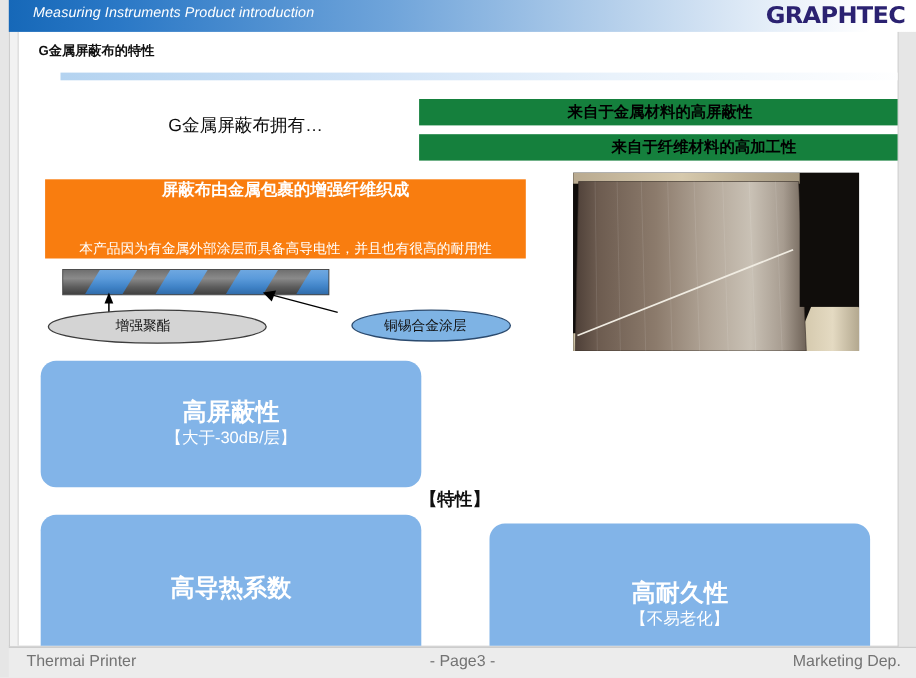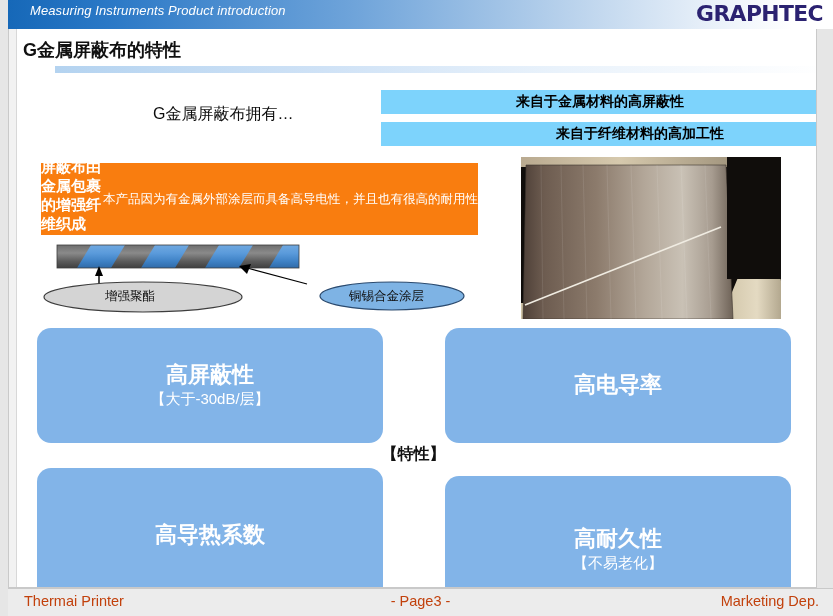--- a/index.html
+++ b/index.html
@@ -66,23 +66,23 @@
     top: 29px;
     width: 8px;
     height: 559px;
     background: #f2f2f2;
     border-right: 1px solid #d8d8d8;
     box-sizing: border-box;
   }
 
   .slide-title {
     position: absolute;
-    left: 14px;
+    left: 26px;
     top: 38px;
-    font-size: 18px;
+    font-size: 12px;
     font-weight: bold;
     color: #111111;
     white-space: nowrap;
   }
 
   .title-rule {
     position: absolute;
     left: 46px;
     top: 66px;
     width: 772px;
@@ -96,40 +96,41 @@
     left: 144px;
     top: 104px;
     font-size: 16px;
     font-weight: normal;
     color: #0d0d0d;
     white-space: nowrap;
   }
 
   .yellow-banner {
     position: absolute;
-    background: #7dd3fc;
+    background: #15803d;
     display: flex;
     align-items: center;
     justify-content: center;
     font-size: 14px;
     font-weight: bold;
     color: #000000;
   }
   .yellow-1 { left: 372px; top: 90px; width: 438px; height: 24px; }
   .yellow-2 { left: 372px; top: 122px; width: 438px; height: 24px; padding-left: 40px; }
 
   
   .orange-box {
     position: absolute;
     left: 32px;
     top: 163px;
     width: 437px;
     height: 72px;
     background: #f97d0f;
     display: flex;
+    flex-direction: column;
     align-items: center;
     justify-content: space-between;
   }
   .orange-head {
     font-size: 15px;
     font-weight: bold;
     color: #ffffff;
     margin-bottom: 6px;
   }
   .orange-sub {
@@ -215,21 +216,21 @@
     width: 825px;
     height: 28px;
     background: #ececec;
     border-top: 1px solid #c9c9c9;
     box-sizing: border-box;
   }
   .footer span {
     position: absolute;
     top: 4px;
     font-size: 14.5px;
-    color: #c2410c;
+    color: #737373;
     white-space: nowrap;
   }
   .footer-left   { left: 16px; }
   .footer-center { left: 0; width: 825px; text-align: center; }
   .footer-right  { right: 14px; }
 </style>
 </head>
 <body>
 
 <div class="slide">
@@ -335,23 +336,20 @@
   </div>
 
   <div class="pill-label pill-poly">增强聚酯</div>
   <div class="pill-label pill-alloy">铜锡合金涂层</div>
 
   <div class="feat feat-1">
     <div class="feat-title">高屏蔽性</div>
     <div class="feat-sub">【大于-30dB/层】</div>
   </div>
 
-  <div class="feat feat-2">
-    <div class="feat-title">高电导率</div>
-  </div>
 
   <div class="feat feat-3">
     <div class="feat-title">高导热系数</div>
   </div>
 
   <div class="feat feat-4">
     <div class="feat-title">高耐久性</div>
     <div class="feat-sub">【不易老化】</div>
   </div>
 

